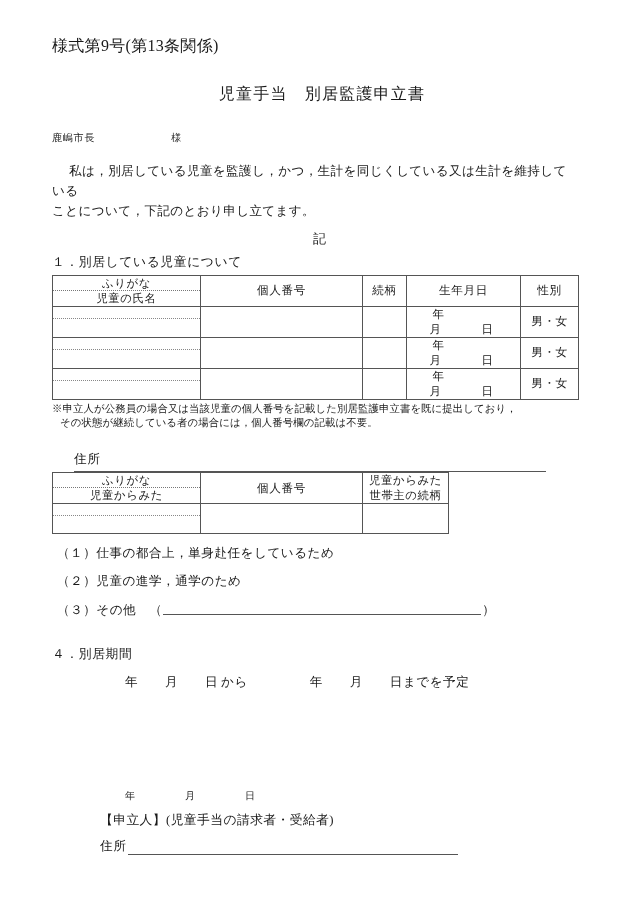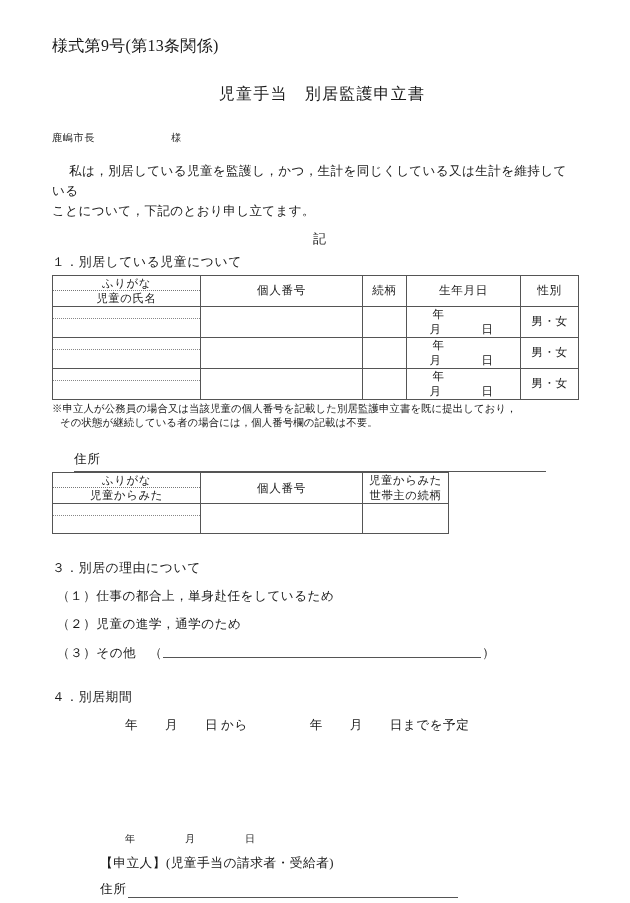--- a/index.html
+++ b/index.html
@@ -420,21 +420,20 @@
                   <i></i>
                   <i></i>
                 </div>
               </div>
         </td>
         <td></td>
       </tr>
     </tbody>
       </table>
 
-    <div class="sec-head" style="margin-top:26px;">３．別居の理由について</div>
 
     <div class="reasons">
       <div class="reason">（１）仕事の都合上，単身赴任をしているため</div>
       <div class="reason">（２）児童の進学，通学のため</div>
       <div class="reason">
         <span>（３）その他　（</span><span class="other-line"></span><span>）</span>
       </div>
     </div>
 
     <div class="sec-head" style="margin-top:27px;">４．別居期間</div>

